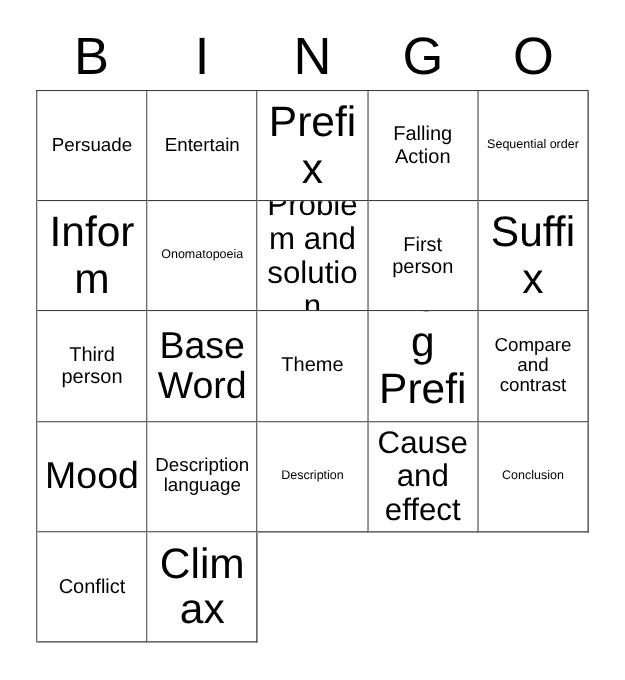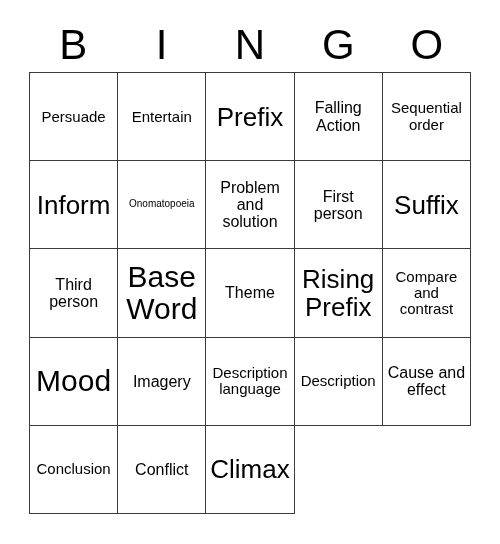--- a/index.html
+++ b/index.html
@@ -67,25 +67,25 @@
   }
   .cell .txt {
     display: block;
     width: 100%;
     line-height: 1.08;
     word-wrap: break-word;
     color: #000000;
   }
   
   .fs-xxl .txt { font-size: 30px; }
-  .fs-xl  .txt { font-size: 26px; }
+  .fs-xl  .txt { font-size: 34px; }
   .fs-lg  .txt { font-size: 16px; }
-  .fs-md  .txt { font-size: 16px; }
+  .fs-md  .txt { font-size: 25px; }
   .fs-sm  .txt { font-size: 15px; }
-  .fs-xs  .txt { font-size: 15px; }
+  .fs-xs  .txt { font-size: 10px; }
   .fs-xxs .txt { font-size: 10px; }
 </style>
 </head>
 <body>
 
 <div id="card">
 
   <div id="header-row">
       <div class="header-letter">B</div>
       <div class="header-letter">I</div>
@@ -136,23 +136,20 @@
       </div>
       <div class="cell fs-xl">
         <span class="txt">Rising Prefix</span>
       </div>
       <div class="cell fs-sm">
         <span class="txt">Compare and contrast</span>
       </div>
       <div class="cell fs-xxl">
         <span class="txt">Mood</span>
       </div>
-      <div class="cell fs-lg">
-        <span class="txt">Imagery</span>
-      </div>
       <div class="cell fs-sm">
         <span class="txt">Description language</span>
       </div>
       <div class="cell fs-xs">
         <span class="txt">Description</span>
       </div>
       <div class="cell fs-md">
         <span class="txt">Cause and effect</span>
       </div>
       <div class="cell fs-xs">

